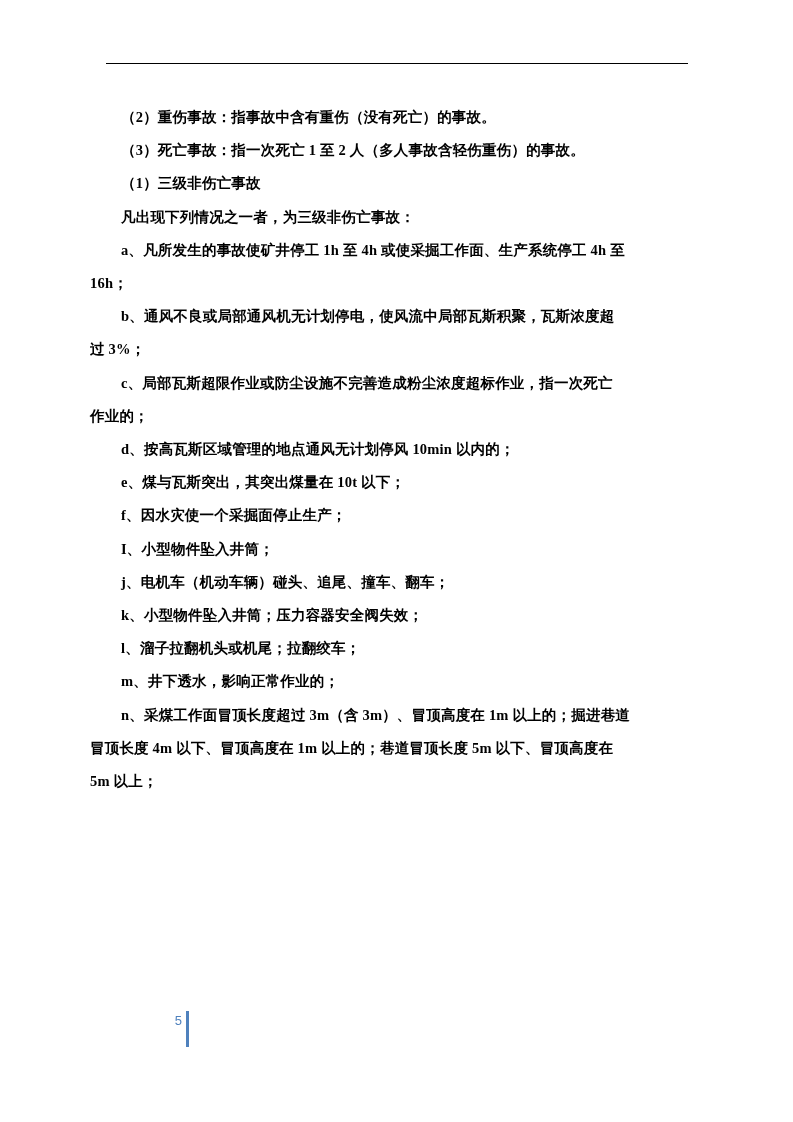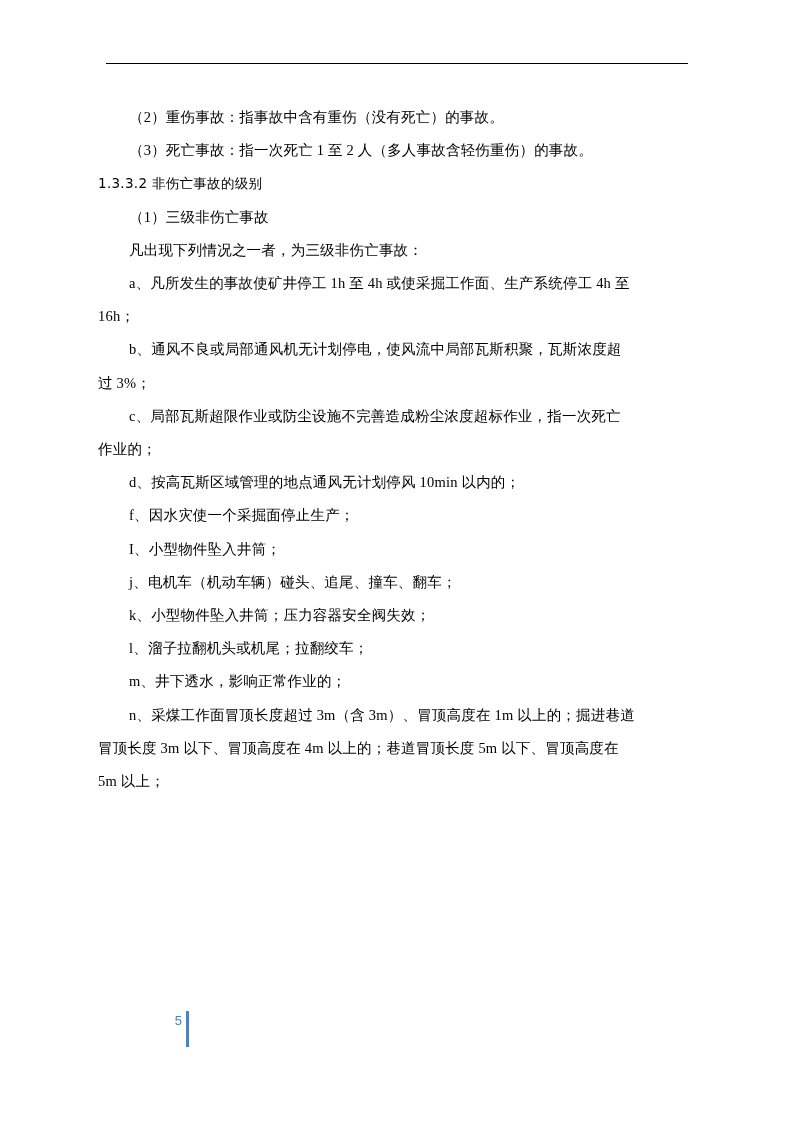--- a/index.html
+++ b/index.html
@@ -18,23 +18,24 @@
     .header-rule {
       position: absolute;
       left: 106px;
       top: 63px;
       width: 582px;
       height: 0;
       border-top: 1.3px solid #000;
     }
     .content {
       position: absolute;
-      left: 98px;
+      left: 90px;
       top: 101px;
       width: 582px;
+      font-weight: bold;
     }
     .p {
       font-size: 14.5px;
       line-height: 33.2px;
       margin: 0;
       white-space: nowrap;
       letter-spacing: 0.2px;
     }
     .p.indent {
       padding-left: 31px;
@@ -71,44 +72,44 @@
     }
   </style>
 </head>
 <body>
 
 <div class="header-rule"></div>
 
 <div class="content">
   <p class="p indent">（2）重伤事故：指事故中含有重伤（没有死亡）的事故。</p>
   <p class="p indent">（3）死亡事故：指一次死亡 1 至 2 人（多人事故含轻伤重伤）的事故。</p>
-  <p class="heading">1.3.3.2 非伤亡事故的级别</p>
   <p class="p indent">（1）三级非伤亡事故</p>
   <p class="p indent">凡出现下列情况之一者，为三级非伤亡事故：</p>
 
   <p class="p indent">a、凡所发生的事故使矿井停工 1h 至 4h 或使采掘工作面、生产系统停工 4h 至</p>
   <p class="p">16h；</p>
 
   <p class="p indent">b、通风不良或局部通风机无计划停电，使风流中局部瓦斯积聚，瓦斯浓度超</p>
   <p class="p">过 3%；</p>
 
   <p class="p indent">c、局部瓦斯超限作业或防尘设施不完善造成粉尘浓度超标作业，指一次死亡</p>
   <p class="p">作业的；</p>
 
   <p class="p indent">d、按高瓦斯区域管理的地点通风无计划停风 10min 以内的；</p>
+  <p class="p indent">e、煤与瓦斯突出，其突出煤量在 10t 以下；</p>
   <p class="p indent">f、因水灾使一个采掘面停止生产；</p>
 
 
   <p class="p indent">I、小型物件坠入井筒；</p>
   <p class="p indent">j、电机车（机动车辆）碰头、追尾、撞车、翻车；</p>
   <p class="p indent">k、小型物件坠入井筒；压力容器安全阀失效；</p>
   <p class="p indent">l、溜子拉翻机头或机尾；拉翻绞车；</p>
   <p class="p indent">m、井下透水，影响正常作业的；</p>
 
   <p class="p indent">n、采煤工作面冒顶长度超过 3m（含 3m）、冒顶高度在 1m 以上的；掘进巷道</p>
-  <p class="p">冒顶长度 3m 以下、冒顶高度在 4m 以上的；巷道冒顶长度 5m 以下、冒顶高度在</p>
+  <p class="p">冒顶长度 4m 以下、冒顶高度在 1m 以上的；巷道冒顶长度 5m 以下、冒顶高度在</p>
   <p class="p">5m 以上；</p>
 </div>
 
 <div class="footer">
   <span class="page-number">5</span>
   <span class="footer-bar"></span>
 </div>
 
 </body></html>

